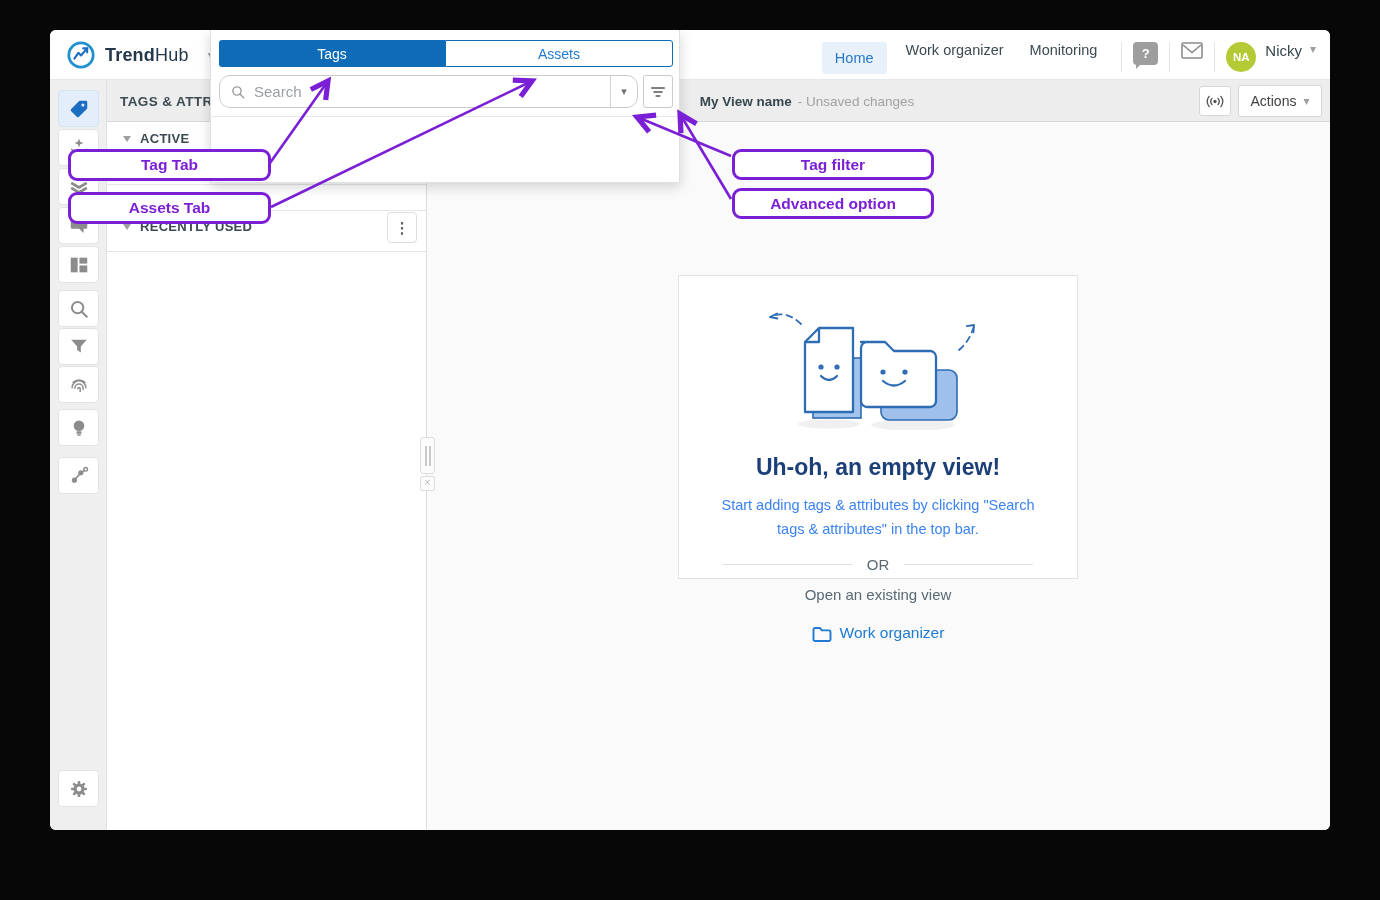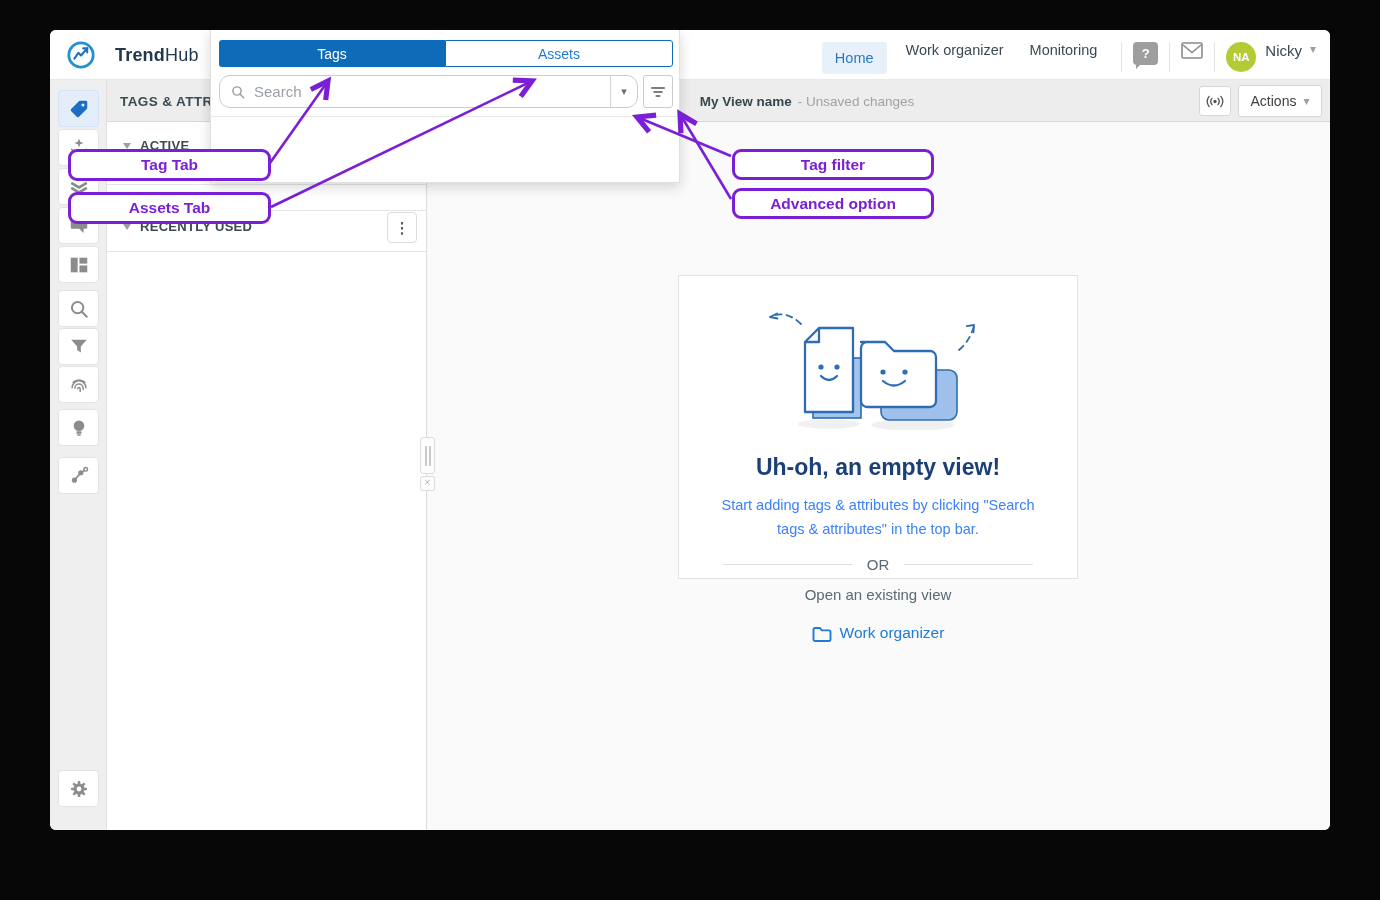--- a/index.html
+++ b/index.html
@@ -3,21 +3,21 @@
 <meta charset="utf-8">
 <style>
   * { box-sizing: border-box; margin: 0; padding: 0; }
   html,body { width:1380px; height:900px; }
   body { position:relative; background:#070707; font-family:"Liberation Sans",sans-serif; overflow:hidden; }
 
   .app { position:absolute; left:50px; top:30px; width:1280px; height:800px; background:#fff; border-radius:6px; overflow:hidden; }
 
   
   .topbar { position:absolute; left:0; top:0; width:1280px; height:50px; background:#fff; border-bottom:1px solid #e8e8e8; }
-  .brand { position:absolute; left:16px; top:0; height:50px; display:flex; align-items:center; gap:19px; }
+  .brand { position:absolute; left:16px; top:0; height:50px; display:flex; align-items:center; gap:9px; }
   .brand-text { font-size:18px; color:#24384c; letter-spacing:.2px; }
   .brand-text b { font-weight:bold; }
   .caret { color:#9e9e9e; font-size:12px; }
   .brand .caret { margin-left:10px; }
   .topnav { position:absolute; right:14px; top:12px; height:50px; display:flex; align-items:flex-start; }
   .nav-chip { background:#e8f1fa; color:#2878c8; font-size:14.5px; padding:8px 13px; border-radius:3px; margin-right:6px; cursor:pointer; }
   .nav-item { color:#3c4a52; font-size:14.5px; padding:0 13px; cursor:pointer; }
   .sep { width:1px; height:30px; background:#e4e4e4; margin:0 11px; }
   .help-btn { width:25px; height:23px; background:#9e9e9e; border-radius:4px; color:#fff; font-size:13px; font-weight:bold; display:flex; align-items:center; justify-content:center; position:relative; }
   .help-btn:after { content:""; position:absolute; left:3px; bottom:-4px; border:4px solid transparent; border-top-color:#9e9e9e; border-left-color:#9e9e9e; width:0; height:0; }
@@ -242,21 +242,21 @@
               <rect x="10.6" y="3.2" width="2.8" height="17.6" rx="1" transform="rotate(-45 12 12)"></rect>
               <circle cx="12" cy="12" r="6"></circle>
             </g>
             <circle cx="12" cy="12" r="2.6" fill="#fff"></circle>
           </svg>
       </span>
     </div>
   </div>
 
   <div class="panel">
-    <div class="sec-row" style="top:16px;align-items:center;">
+    <div class="sec-row" style="top:9px;align-items:center;">
       <span class="tri-down"></span>
       <span class="sec-label">ACTIVE</span>
     </div>
     <div class="p-div" style="top:62px;"></div>
     <div class="p-div" style="top:88px;"></div>
     <div class="sec-row" style="top:97px;">
       <span class="tri-down"></span>
       <span class="sec-label">RECENTLY USED</span>
     </div>
     <div class="kebab-btn">

